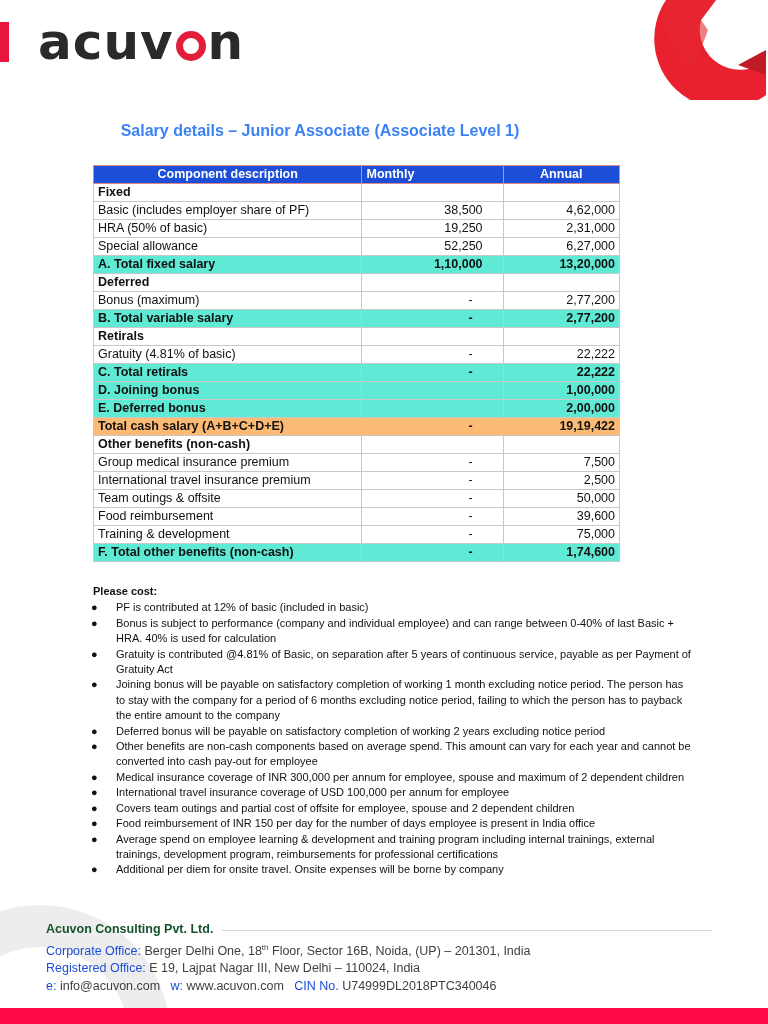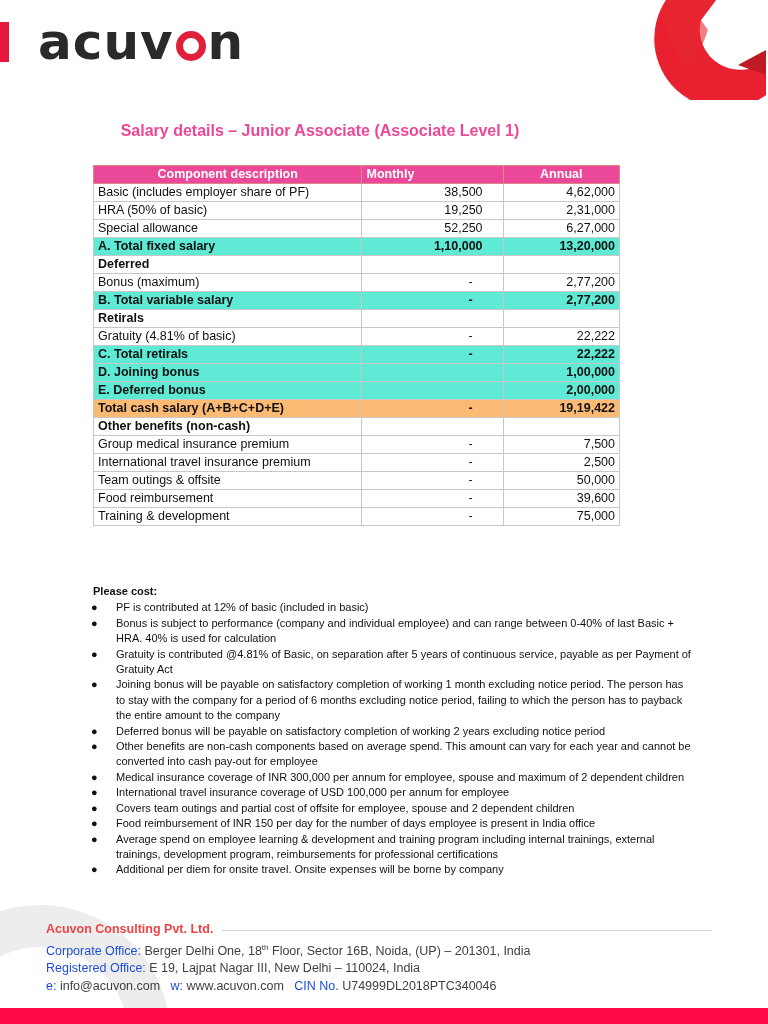--- a/index.html
+++ b/index.html
@@ -13,39 +13,39 @@
     font-family: "DejaVu Sans", sans-serif; font-weight: bold; font-size: 50px; letter-spacing: 1px;
     color: #2a2a2a; line-height: 40px;
   }
   .logo-o {
     display: inline-block; width: 30px; height: 30px; border-radius: 50%; border: 7px solid #e11f3a;
     box-sizing: border-box; vertical-align: -2px; margin: 0 2px; position: relative;
   }
   .corner-arc { position: absolute; right: 0; top: 0; width: 170px; height: 100px; overflow: hidden; }
   .bg-arc { position: absolute; left: -90px; top: 905px; width: 260px; height: 260px; border-radius: 50%;
     border: 42px solid #ededed; box-sizing: border-box; }
-  .title { position: absolute; left: 0; width: 640px; top: 122px; text-align: center; font-weight: bold; font-size: 16px; color: #ec4899; }
+  .title { position: absolute; left: 0; width: 640px; top: 122px; text-align: center; font-weight: bold; font-size: 16px; color: #3b82f6; }
   table.sal { position: absolute; left: 93px; top: 165px; border-collapse: collapse; width: 527px; font-size: 12.5px; }
   table.sal td, table.sal th { border: 1px solid #c8c8c8; height: 17px; padding: 0 4px; line-height: 17px; }
-  table.sal th { background: #ec4899; color: #fff; font-weight: bold; text-align: center; border-color: #d88; }
+  table.sal th { background: #1d4ed8; color: #fff; font-weight: bold; text-align: center; border-color: #d88; }
   .c1 { width: 275px; }
   .c2 { width: 112px; text-align: right; padding-right: 20px !important; }
   .c3 { width: 112px; text-align: right; }
   .c2.dash { text-align: right; padding-right: 30px !important; }
   tr.sub td { background: #5eead4; font-weight: bold; }
   tr.grand td { background: #fdba74; font-weight: bold; }
   tr.head td { font-weight: bold; }
   .notes { position: absolute; left: 93px; top: 584px; width: 600px; font-size: 11px; line-height: 15.4px; }
   .notes-title { font-weight: bold; margin-bottom: 1px; }
   .notes ul { margin: 0; padding: 0; list-style: none; }
   .notes li { position: relative; padding-left: 23px; }
   .notes li .bullet { position: absolute; left: -2px; top: 0; font-size: 11px; }
   .footer { position: absolute; left: 46px; top: 921px; font-size: 12.5px; line-height: 17.5px; color: #3f3f3f; }
   .footer .red { color: #1d4ed8; }
-  .footer .co { color: #ef4444; font-weight: bold; }
+  .footer .co { color: #14532d; font-weight: bold; }
   .footer-line { position: absolute; left: 222px; top: 930px; width: 490px; height: 1px; background: #d8d8d8; }
   .bottom-bar { position: absolute; left: 0; bottom: 0; width: 768px; height: 16px; background: #ff0a47; }
   sup { font-size: 8px; }
 </style>
 </head>
 <body>
 
 <div class="left-mark"></div>
 <div class="logo">
   <span class="logo-text"><span>acuv</span><span class="logo-o"></span><span>n</span></span>
@@ -65,20 +65,25 @@
 
 <table class="sal">
   <thead>
     <tr>
       <th class="c1">Component description</th>
       <th class="c2" style="text-align:left;padding-right:4px !important">Monthly</th>
       <th class="c3" style="text-align:center">Annual</th>
     </tr>
   </thead>
   <tbody id="tbody">
+      <tr class="head">
+        <td class="c1">Fixed</td>
+        <td class="c2"></td>
+        <td class="c3"></td>
+      </tr>
       <tr class="item">
         <td class="c1">Basic (includes employer share of PF)</td>
         <td class="c2">38,500</td>
         <td class="c3">4,62,000</td>
       </tr>
       <tr class="item">
         <td class="c1">HRA (50% of basic)</td>
         <td class="c2">19,250</td>
         <td class="c3">2,31,000</td>
       </tr>
@@ -159,20 +164,25 @@
       </tr>
       <tr class="item">
         <td class="c1">Food reimbursement</td>
         <td class="c2 dash">-</td>
         <td class="c3">39,600</td>
       </tr>
       <tr class="item">
         <td class="c1">Training &amp; development</td>
         <td class="c2 dash">-</td>
         <td class="c3">75,000</td>
+      </tr>
+      <tr class="sub">
+        <td class="c1">F. Total other benefits (non-cash)</td>
+        <td class="c2 dash">-</td>
+        <td class="c3">1,74,600</td>
       </tr>
     </tbody>
 </table>
 
 <div class="notes">
   <div class="notes-title">Please cost:</div>
   <ul id="notes-list">
       <li><span class="bullet">●</span><span>PF is contributed at 12% of basic (included in basic)</span></li>
       <li><span class="bullet">●</span><span>Bonus is subject to performance (company and individual employee) and can range between 0-40% of last Basic + HRA. 40% is used for calculation</span></li>
       <li><span class="bullet">●</span><span>Gratuity is contributed @4.81% of Basic, on separation after 5 years of continuous service, payable as per Payment of Gratuity Act</span></li>

